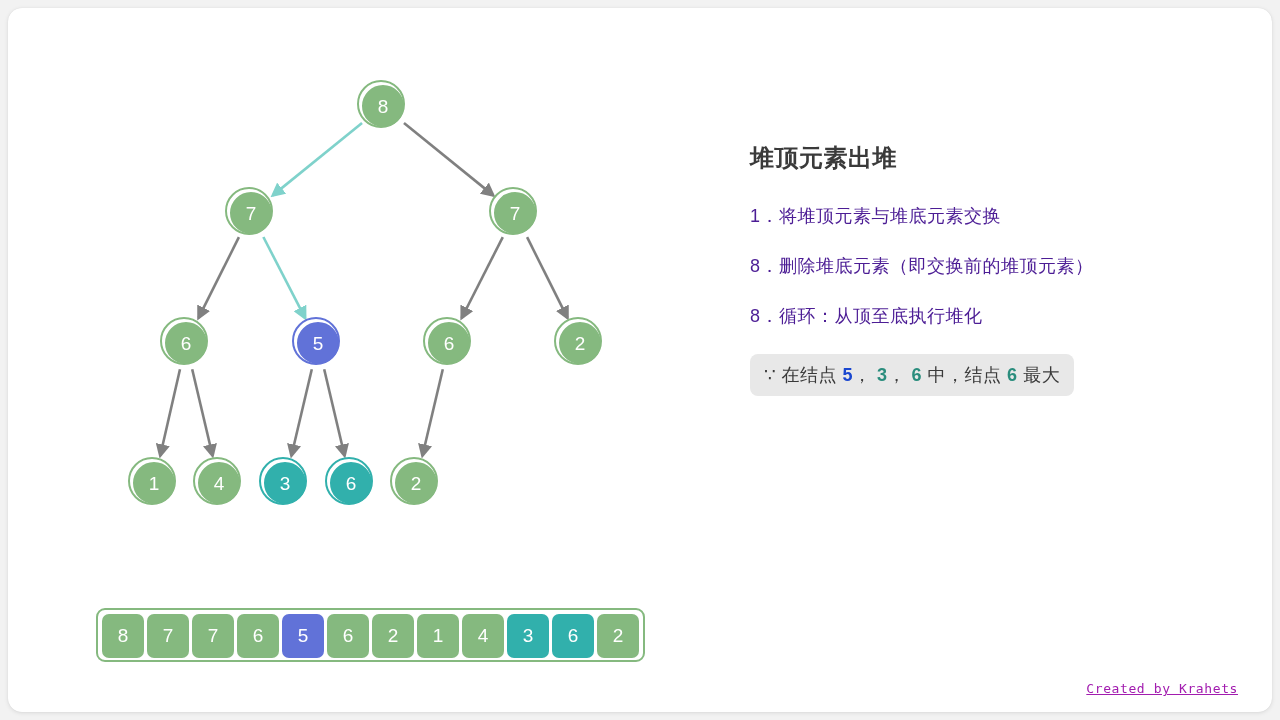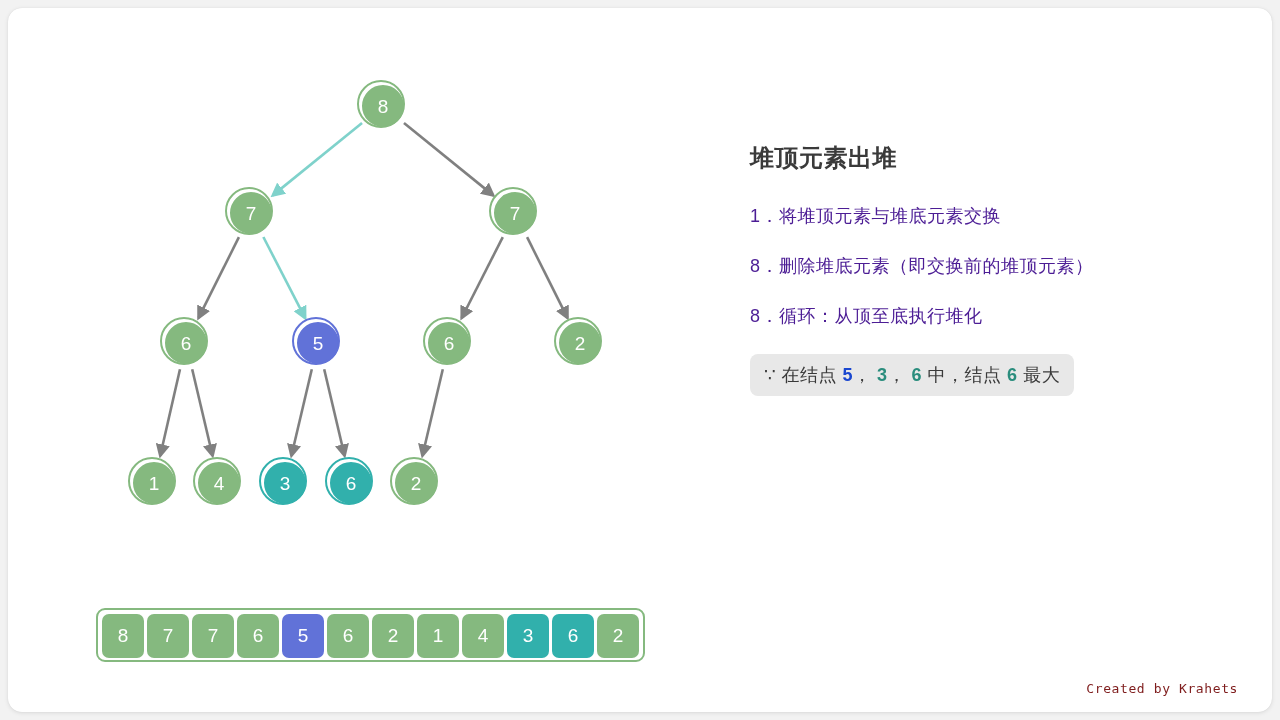--- a/index.html
+++ b/index.html
@@ -126,22 +126,23 @@
   .hl-blue { color: #1a47d0; font-weight: bold; }
   .hl-teal { color: #2a8d7d; font-weight: bold; }
 
   
   #footer {
     position: absolute;
     right: 34px;
     bottom: 16px;
     font-family: "DejaVu Sans Mono", "Liberation Mono", monospace;
     font-size: 13px;
-    color: #7f1d1d;
+    color: #a21caf;
     letter-spacing: 0.6px;
+    text-decoration: underline;
   }
 </style>
 </head>
 <body>
 
 <div id="card">
 
   <div id="tree-wrap">
     <svg id="tree-svg" width="700" height="560">
       <defs>

